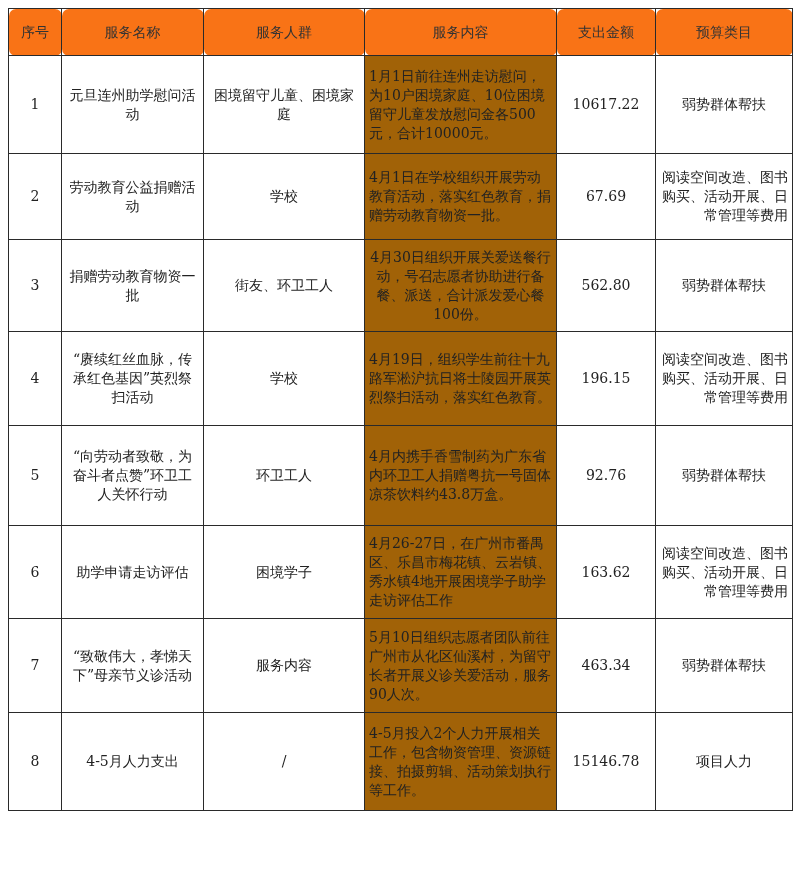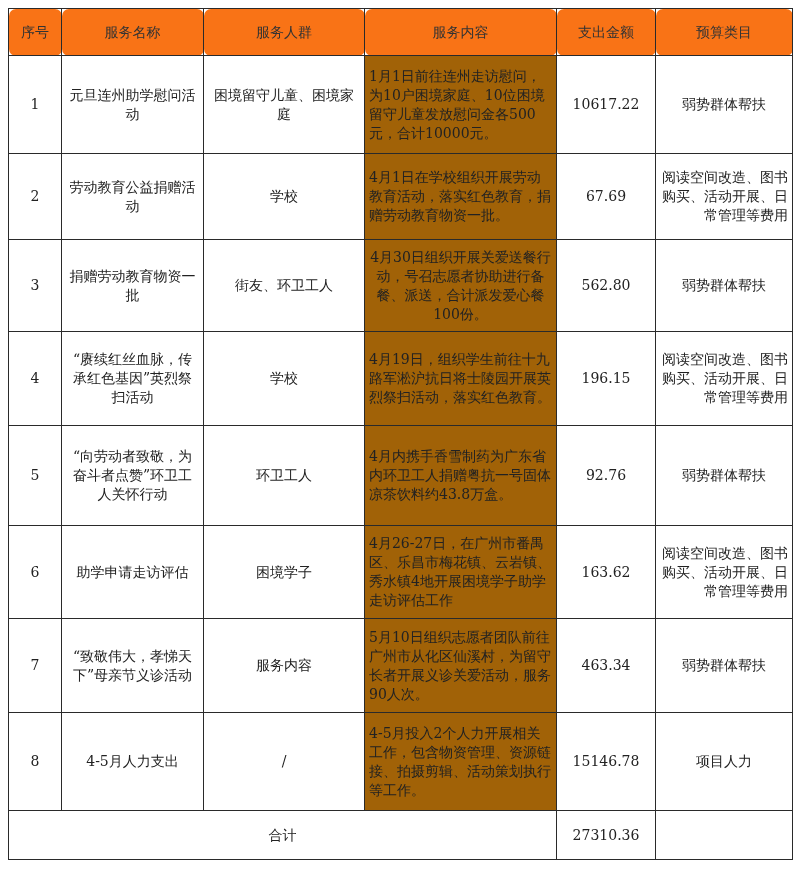--- a/index.html
+++ b/index.html
@@ -101,19 +101,14 @@
       <td class="c">弱势群体帮扶</td>
     </tr>
     <tr style="height:98px">
       <td class="c">8</td>
       <td class="c">4-5月人力支出</td>
       <td class="c">/</td>
       <td class="content" style="">4-5月投入2个人力开展相关工作，包含物资管理、资源链接、拍摄剪辑、活动策划执行等工作。</td>
       <td class="c">15146.78</td>
       <td class="c">项目人力</td>
     </tr>
-    <tr class="total">
-      <td colspan="4" class="c">合计</td>
-      <td class="c">27310.36</td>
-      <td></td>
-    </tr>
   </tbody>
 </table>
 
 </body></html>

